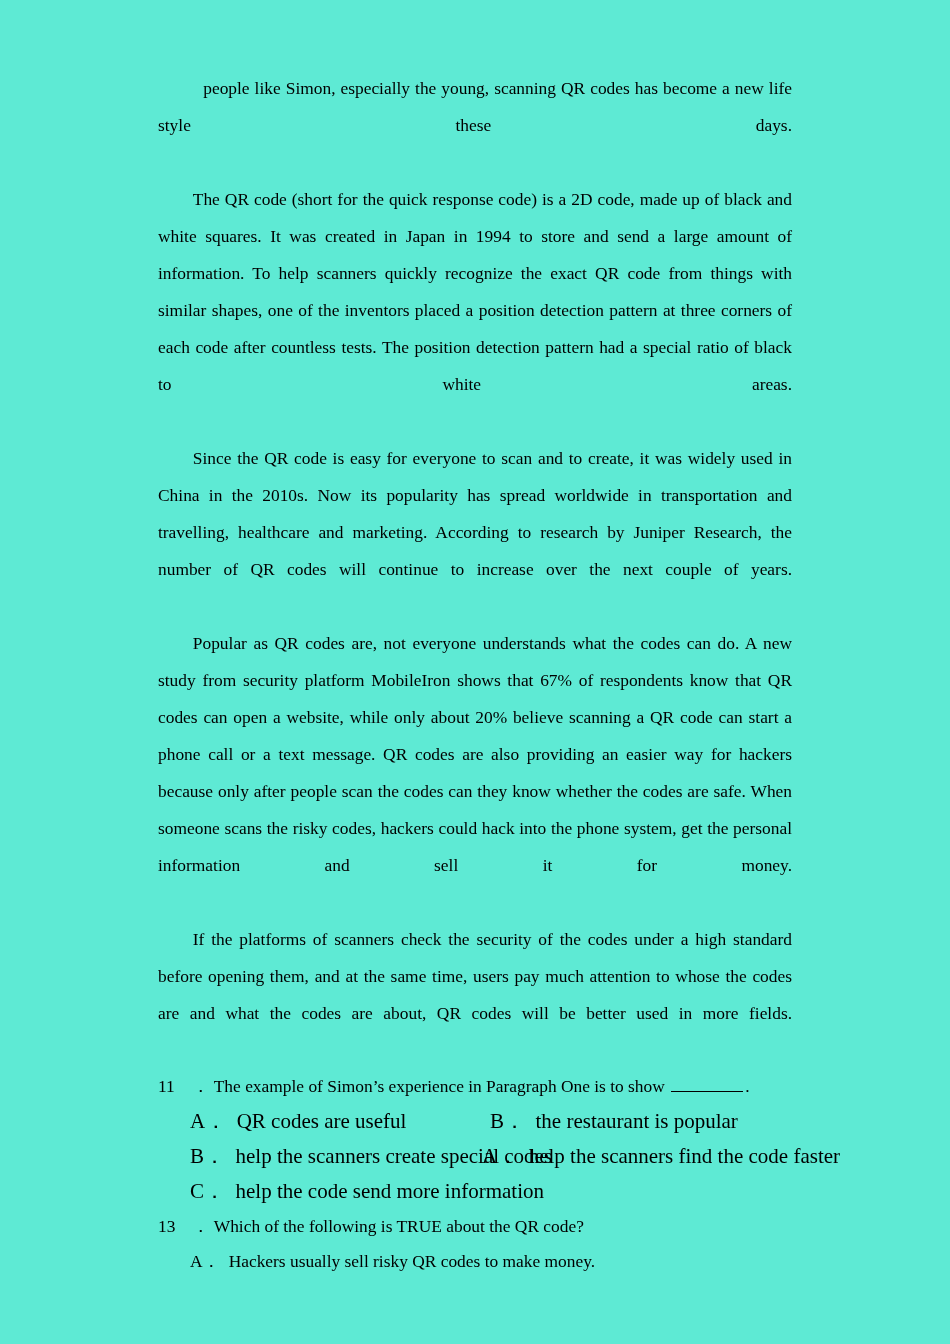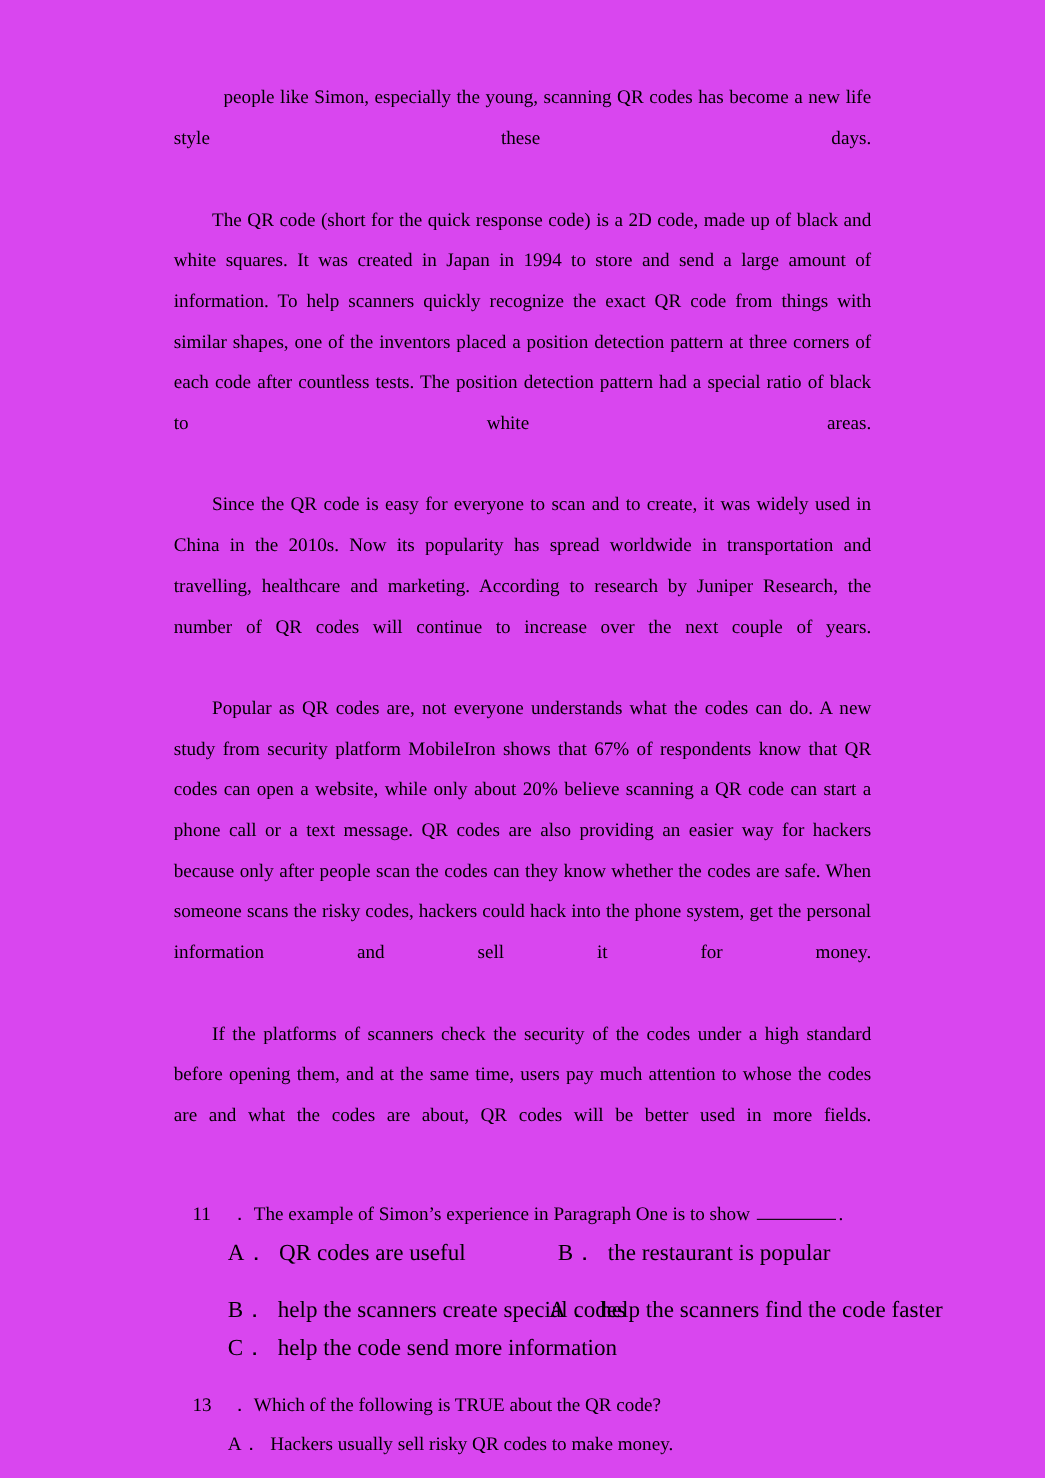--- a/index.html
+++ b/index.html
@@ -4,21 +4,21 @@
 <style>
   html, body {
     margin: 0;
     padding: 0;
     background: #ffffff;
   }
   .page {
     position: relative;
     width: 950px;
     height: 1344px;
-    background: #d946ef;
+    background: #5eead4;
     margin: 0 auto;
     overflow: hidden;
     font-family: "Liberation Serif", "DejaVu Serif", serif;
     color: #000000;
   }
   .content {
     position: absolute;
     left: 158px;
     top: 70px;
     width: 634px;
@@ -39,21 +39,21 @@
     text-indent: 2.6em;
   }
   
   .para::after {
     content: "";
     display: inline-block;
     width: 100%;
   }
 
   
-  .qblock { margin: 17px; }
+  .qblock { margin: 0; }
   .qstem {
     font-size: 17.4px;
     line-height: 35px;
     margin: 0;
     text-indent: 0;
     white-space: nowrap;
   }
   .qnum {
     display: inline-block;
     min-width: 34px;

